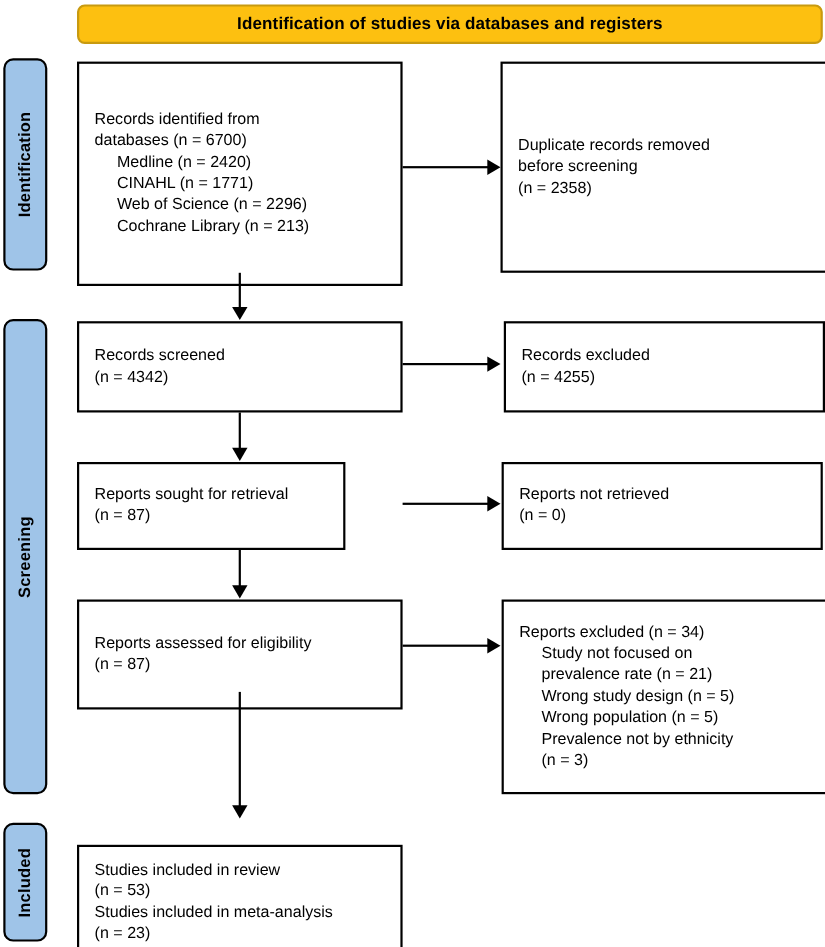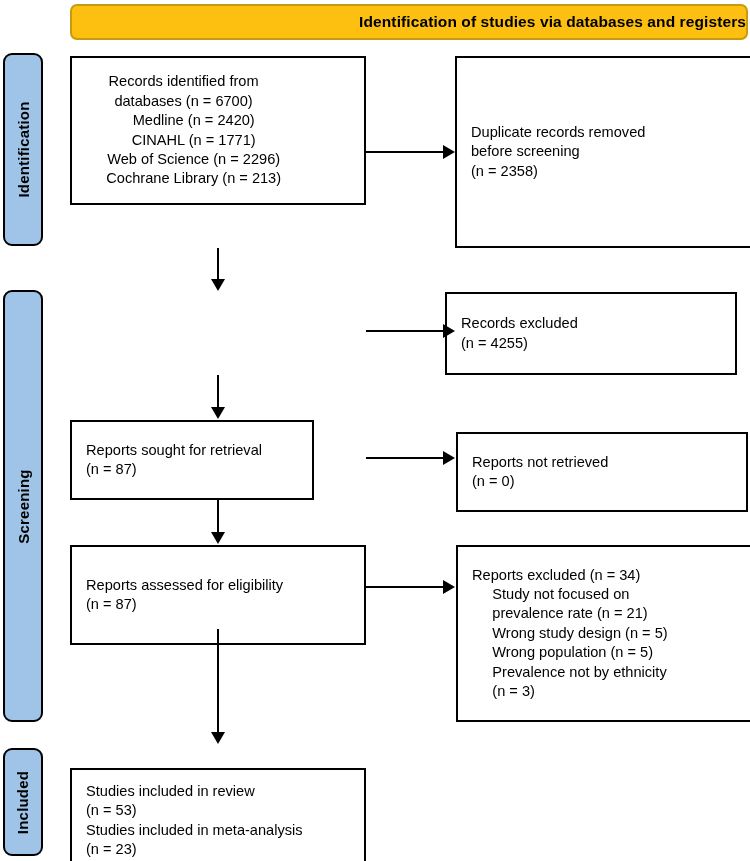--- a/index.html
+++ b/index.html
@@ -24,21 +24,21 @@
 
   
   .banner {
     position: absolute;
     box-sizing: border-box;
     background: #FDC010;
     border: 2px solid #C89A10;
     border-radius: 7px;
     display: flex;
     align-items: center;
-    justify-content: flex-end;
+    justify-content: center;
     color: #000000;
     font-weight: bold;
     font-size: 15.5px;
     letter-spacing: 0.1px;
   }
 
   
   .stage {
     position: absolute;
     box-sizing: border-box;
@@ -115,59 +115,63 @@
   </div>
 
   <div class="stage" style="left:3px; top:290px; width:40px; height:432px;">
     <span class="stage-text">Screening</span>
   </div>
 
   <div class="stage" style="left:3px; top:748px; width:40px; height:108px;">
     <span class="stage-text">Included</span>
   </div>
 
-  <div class="box" style="left:70px; top:56px; width:296px; height:149px;text-align:center;">
+  <div class="box" style="left:70px; top:56px; width:296px; height:204px;">
     <div class="box-text">Records identified from
 databases (n = 6700)
      Medline (n = 2420)
      CINAHL (n = 1771)
      Web of Science (n = 2296)
      Cochrane Library (n = 213)</div>
   </div>
 
   <div class="box v-center" style="left:455px; top:56px; width:326px; height:192px;">
     <div class="box-text">Duplicate records removed
 before screening
 (n = 2358)</div>
   </div>
 
   <div class="conn h" style="left:366px; top:151px; width:78px;"></div>
   <div class="arrowhead right" style="left:443px; top:145px;"></div>
 
   <div class="conn v" style="left:217px; top:248px; height:32px;"></div>
   <div class="arrowhead down" style="left:211px; top:279px;"></div>
 
-
-  <div class="box" style="left:445px; top:292px; width:292px; height:83px;">
+  <div class="box" style="left:70px; top:292px; width:296px; height:83px;">
+    <div class="box-text">Records screened
+(n = 4342)</div>
+  </div>
+
+  <div class="box" style="left:458px; top:292px; width:292px; height:83px;">
     <div class="box-text">Records excluded
 (n = 4255)</div>
   </div>
 
   <div class="conn h" style="left:366px; top:330px; width:78px;"></div>
   <div class="arrowhead right" style="left:443px; top:324px;"></div>
 
   <div class="conn v" style="left:217px; top:375px; height:33px;"></div>
   <div class="arrowhead down" style="left:211px; top:407px;"></div>
 
   <div class="box" style="left:70px; top:420px; width:244px; height:80px;">
     <div class="box-text">Reports sought for retrieval
 (n = 87)</div>
   </div>
 
-  <div class="box" style="left:456px; top:420px; width:292px; height:80px;margin-top:12px;">
+  <div class="box" style="left:456px; top:420px; width:292px; height:80px;">
     <div class="box-text">Reports not retrieved
 (n = 0)</div>
   </div>
 
   <div class="conn h" style="left:366px; top:457px; width:78px;"></div>
   <div class="arrowhead right" style="left:443px; top:451px;"></div>
 
   <div class="conn v" style="left:217px; top:500px; height:33px;"></div>
   <div class="arrowhead down" style="left:211px; top:532px;"></div>
 

